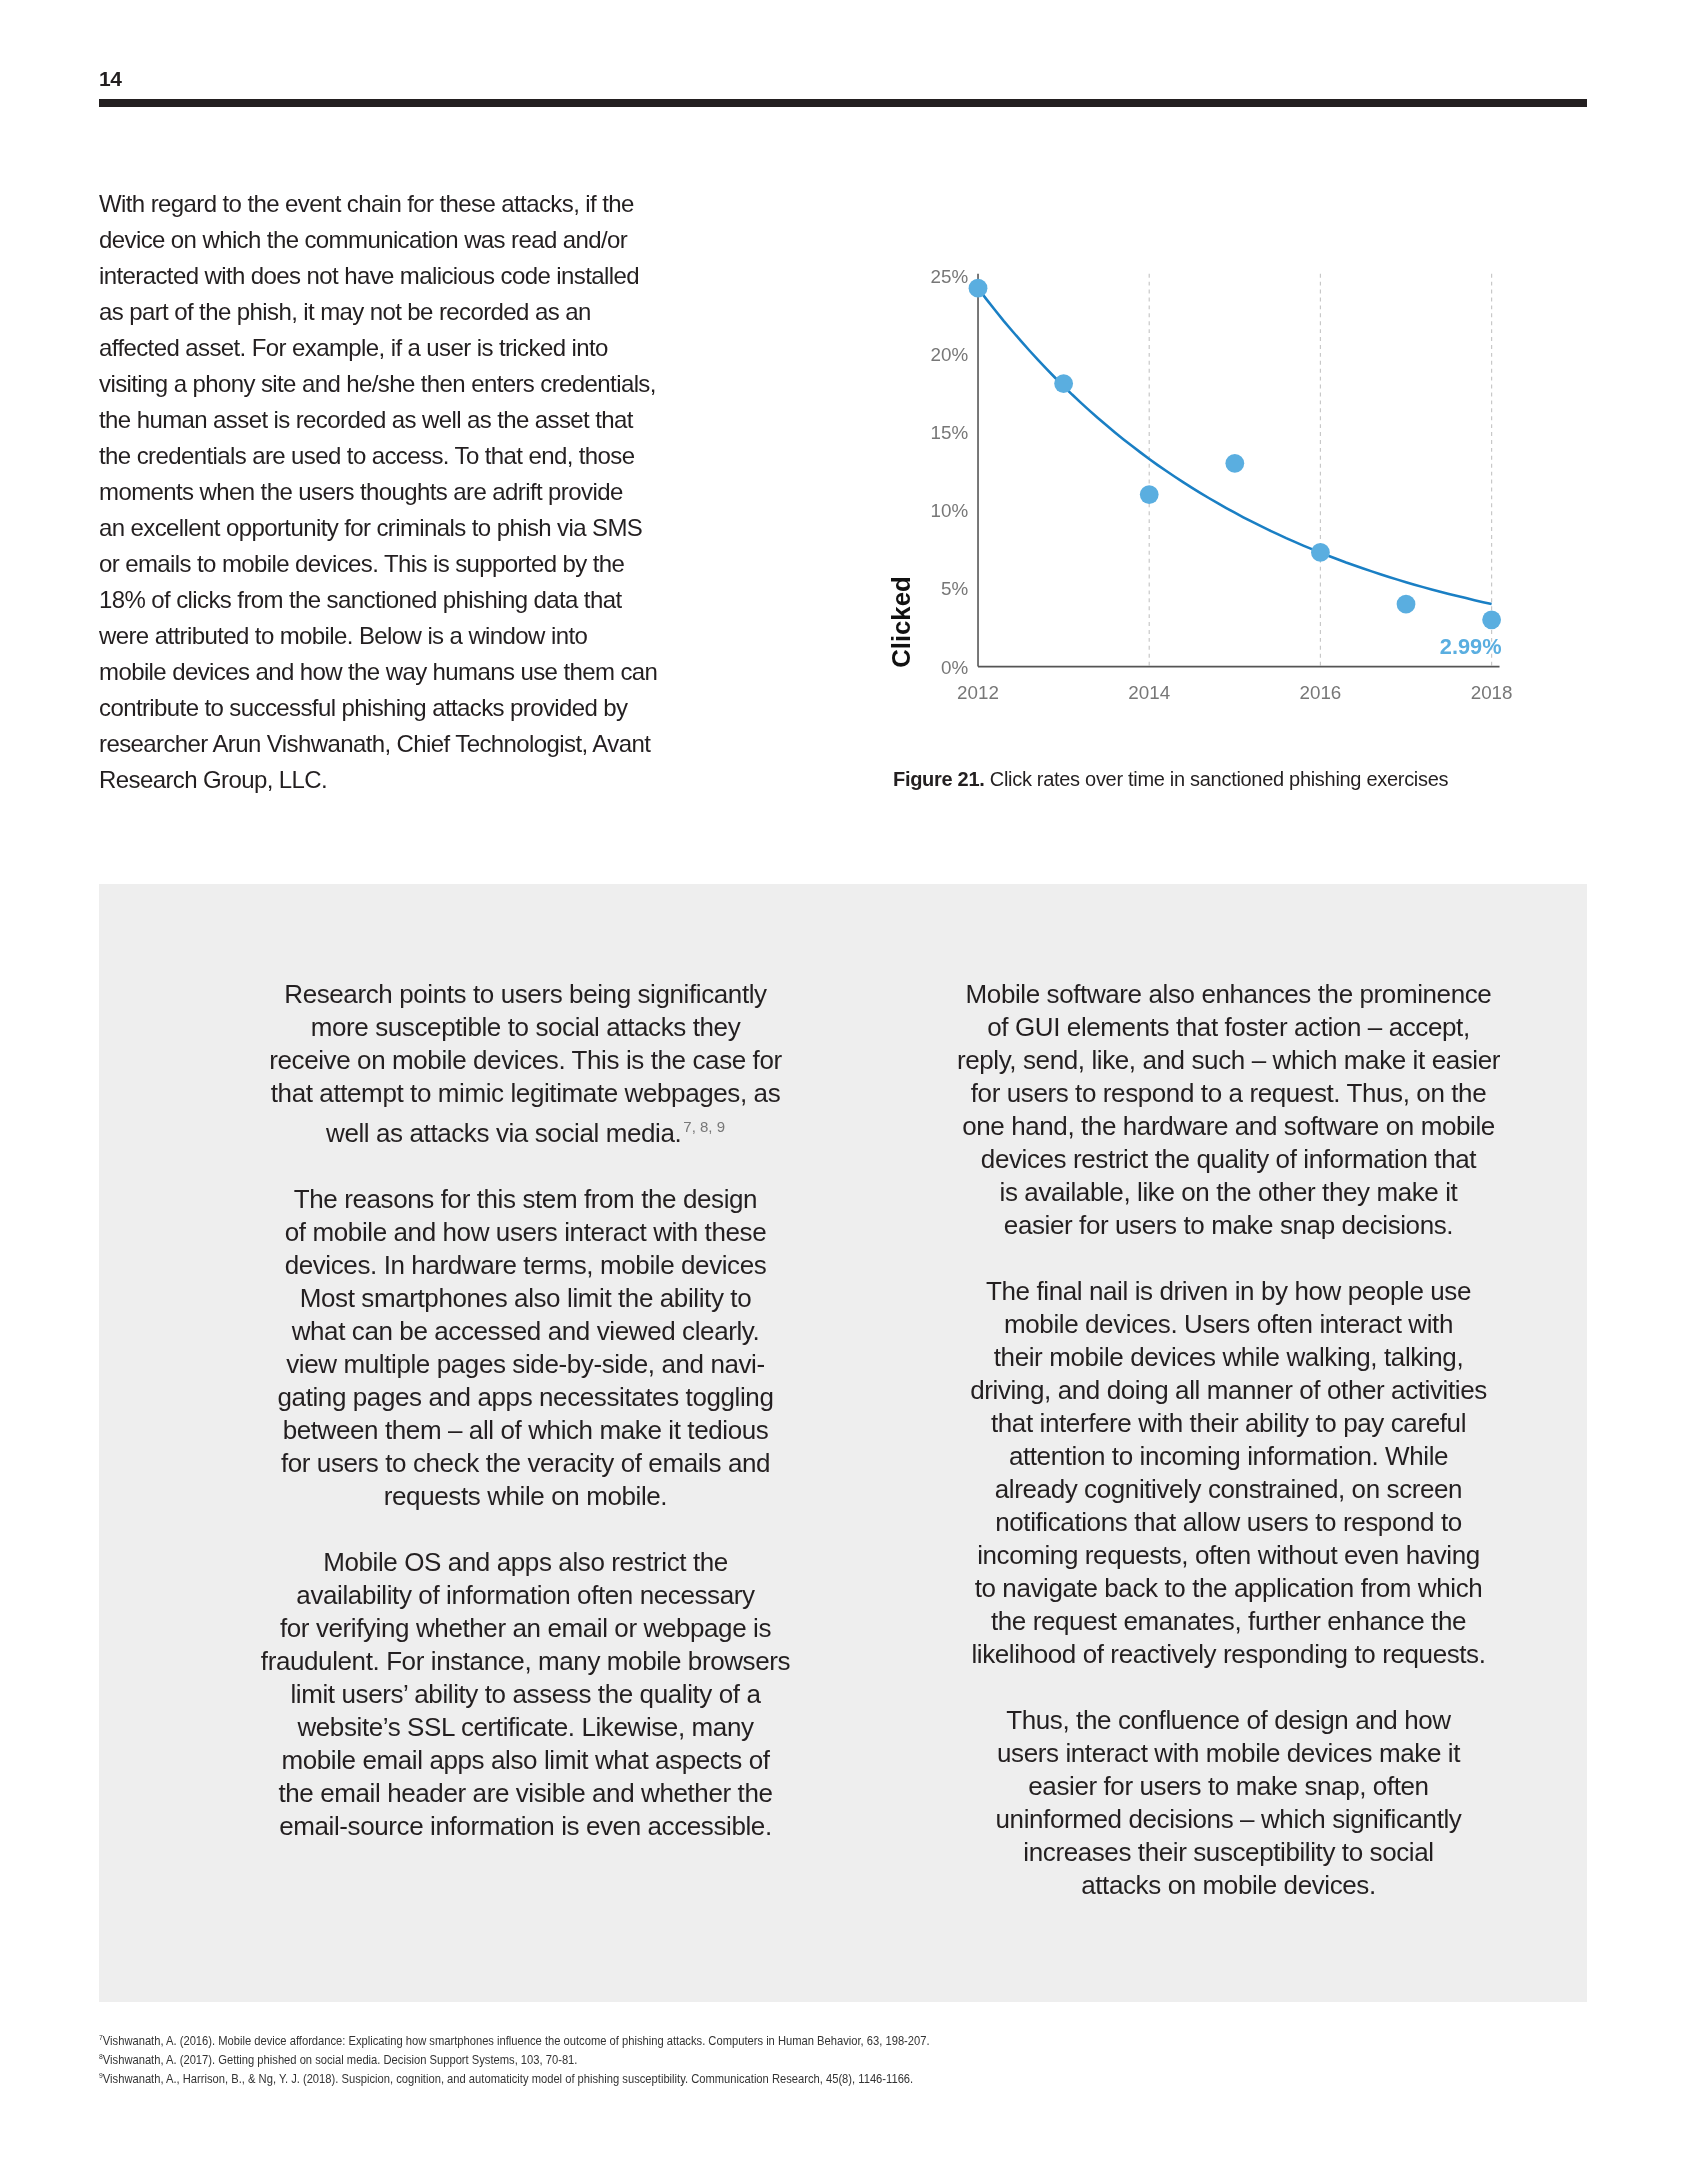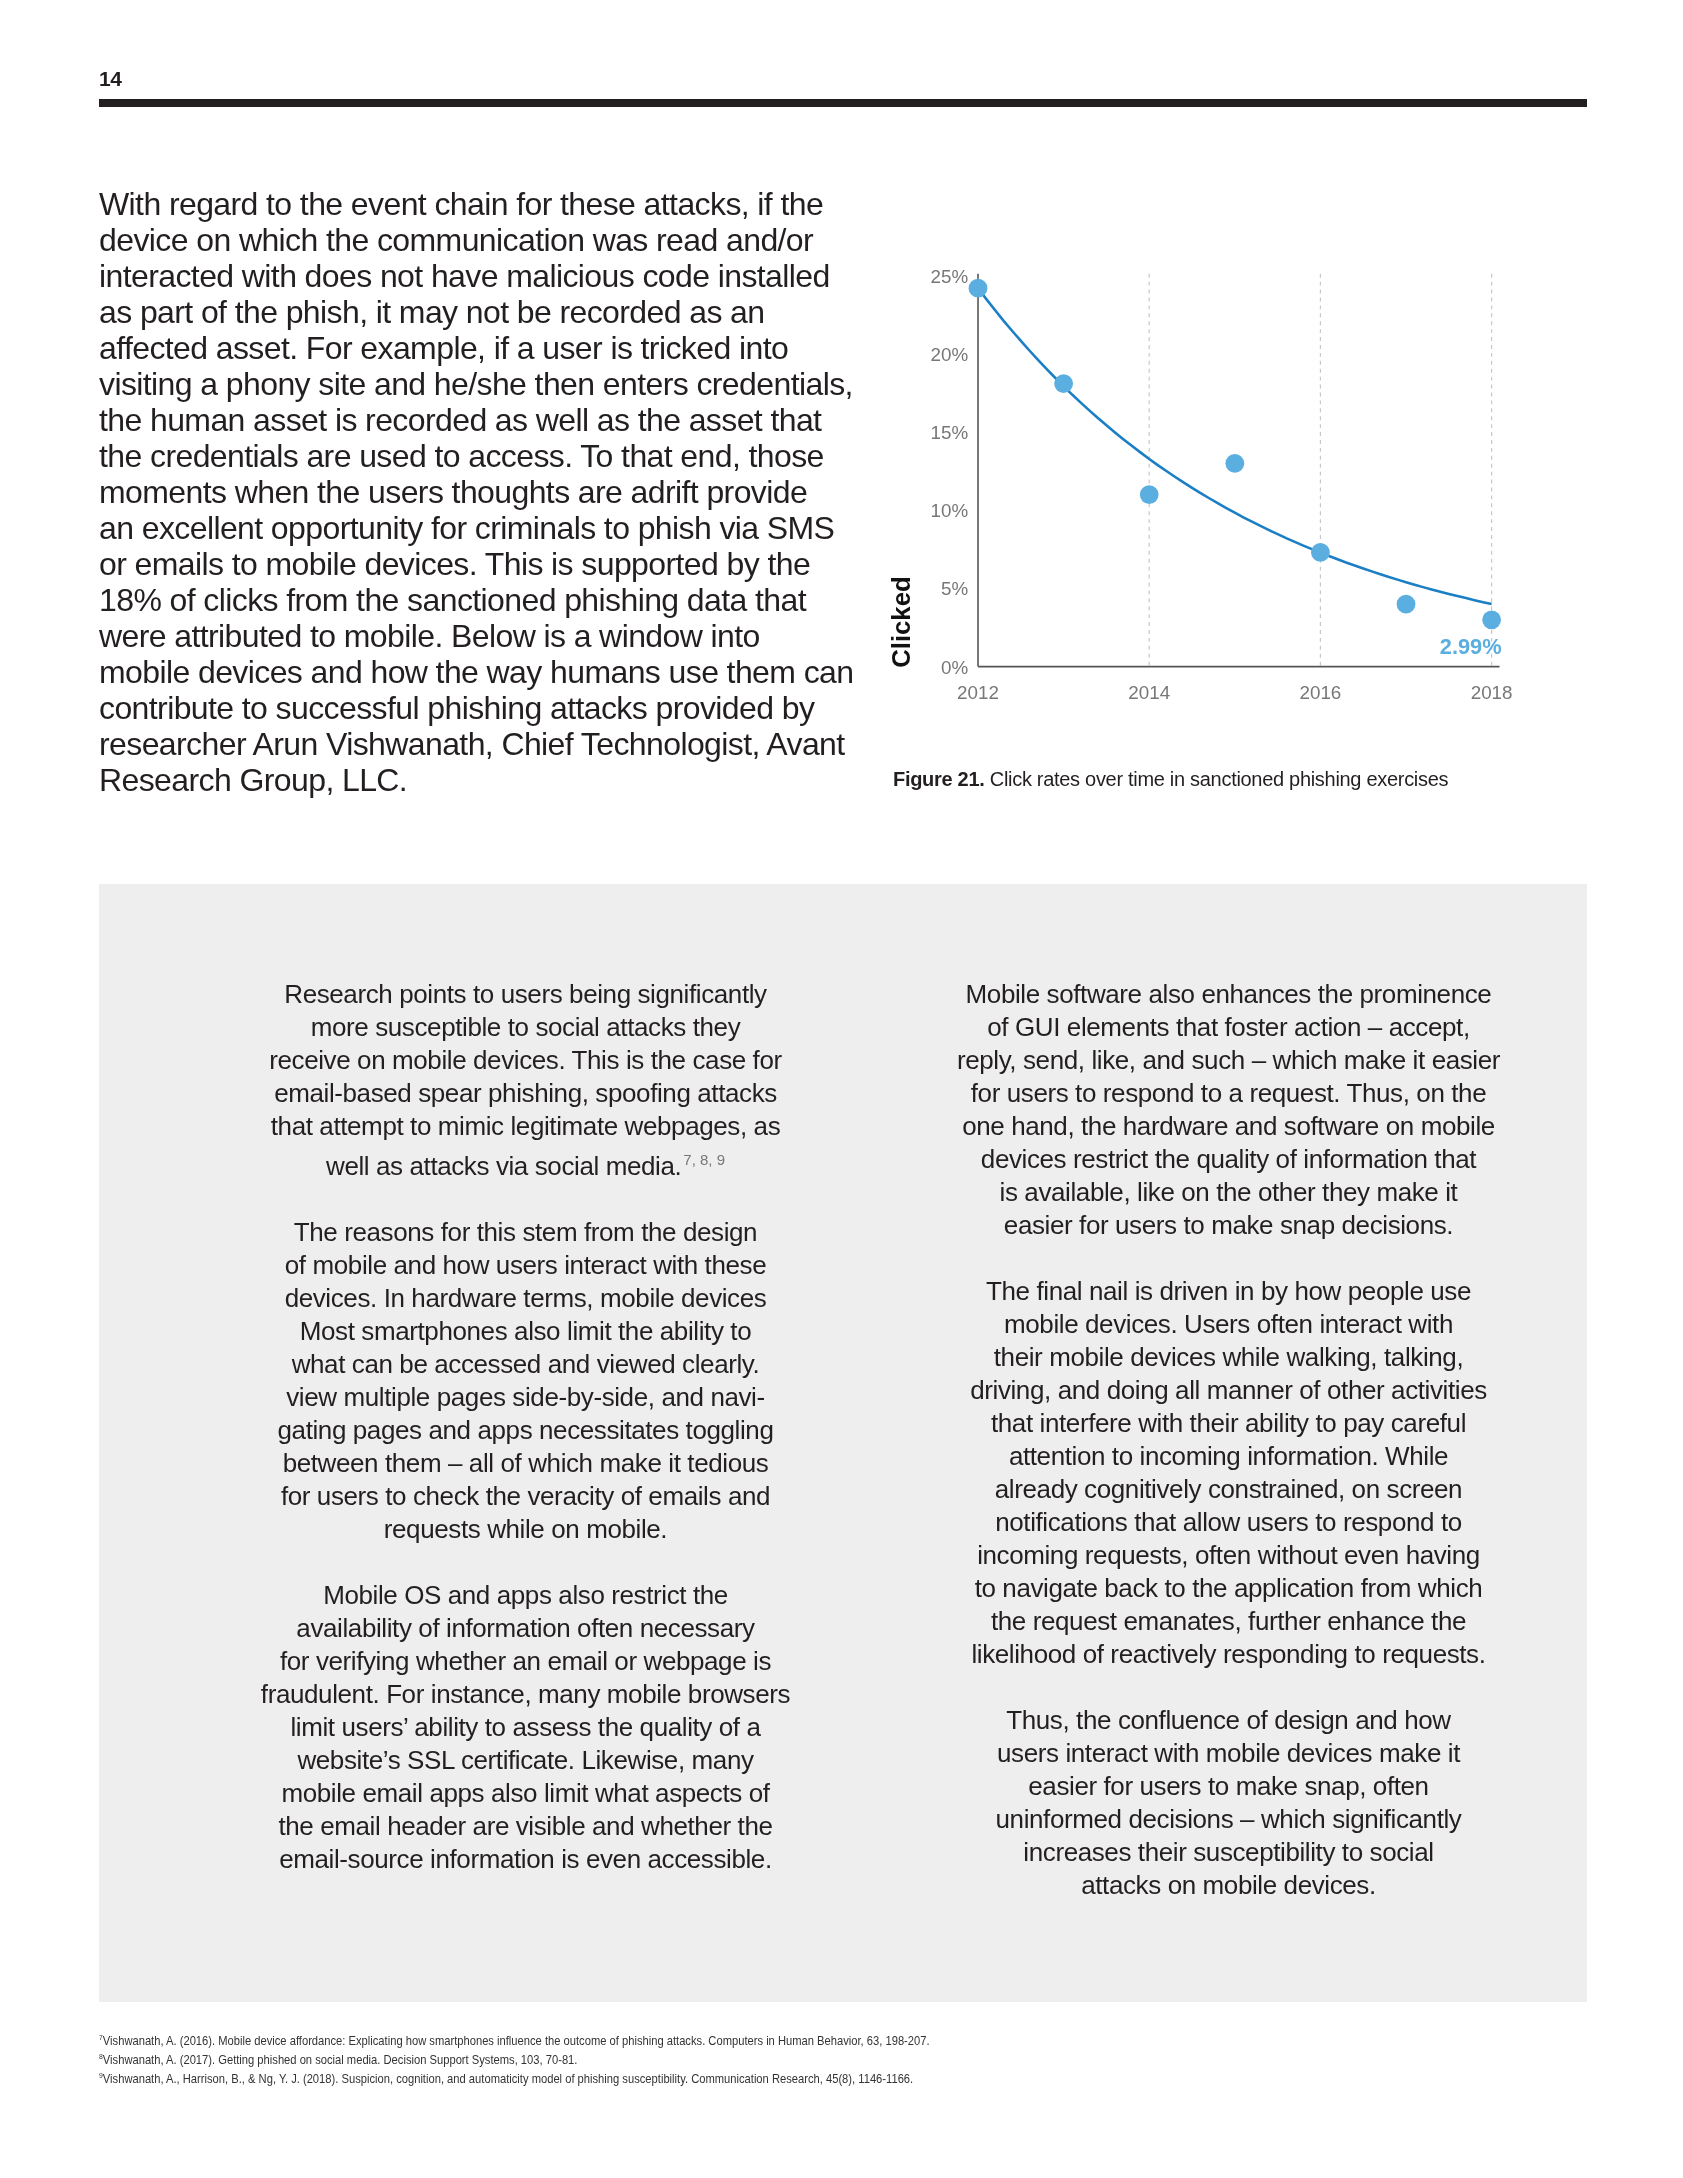--- a/index.html
+++ b/index.html
@@ -1,21 +1,21 @@
 <!DOCTYPE html>
 <html><head>
 <meta charset="utf-8">
 <style>
   html, body { margin: 0; padding: 0; background: #ffffff; }
   body { width: 1683px; height: 2178px; position: relative; overflow: hidden;
          font-family: "Liberation Sans", sans-serif; color: #231f20; }
   .page-number { position: absolute; left: 99px; top: 67px; font-size: 21px; font-weight: bold; letter-spacing: -0.5px; }
   .header-rule { position: absolute; left: 99px; top: 99px; width: 1488px; height: 8px; background: #231f20; }
 
-  .intro { position: absolute; left: 99px; top: 186px; width: 713px; font-size: 32px; line-height: 36px;
+  .intro { position: absolute; left: 99px; top: 186px; width: 713px; font-size: 24px; line-height: 36px;
            letter-spacing: -0.6px; margin: 0; }
   .intro .line { display: block; white-space: nowrap; }
 
   .chart-wrap { position: absolute; left: 871px; top: 248px; width: 693px; height: 475px; }
   .chart-wrap svg { position: absolute; left: 0; top: 0; }
   .caption { position: absolute; left: 893px; top: 768px; font-size: 20px; letter-spacing: -0.3px; white-space: nowrap; }
   .caption b { font-weight: bold; }
 
   .callout { position: absolute; left: 99px; top: 884px; width: 1488px; height: 1118px; background: #eeeeee; }
   .col { position: absolute; top: 978px; font-size: 26px; line-height: 33px; letter-spacing: -0.4px; }
@@ -90,21 +90,20 @@
   <b>Figure 21.</b>
   <span>Click rates over time in sanctioned phishing exercises</span>
 </div>
 
 <div class="callout"></div>
 <div class="col left" id="col-left">
     <p>
       <span class="line">Research points to users being significantly</span>
       <span class="line">more susceptible to social attacks they</span>
       <span class="line">receive on mobile devices. This is the case for</span>
-      <span class="line">email-based spear phishing, spoofing attacks</span>
       <span class="line">that attempt to mimic legitimate webpages, as</span>
       <span class="line">well as attacks via social media.<sup class="ref">7, 8, 9</sup></span>
     </p>
     <p>
       <span class="line">The reasons for this stem from the design</span>
       <span class="line">of mobile and how users interact with these</span>
       <span class="line">devices. In hardware terms, mobile devices</span>
       <span class="line">Most smartphones also limit the ability to</span>
       <span class="line">what can be accessed and viewed clearly.</span>
       <span class="line">view multiple pages side-by-side, and navi-</span>

